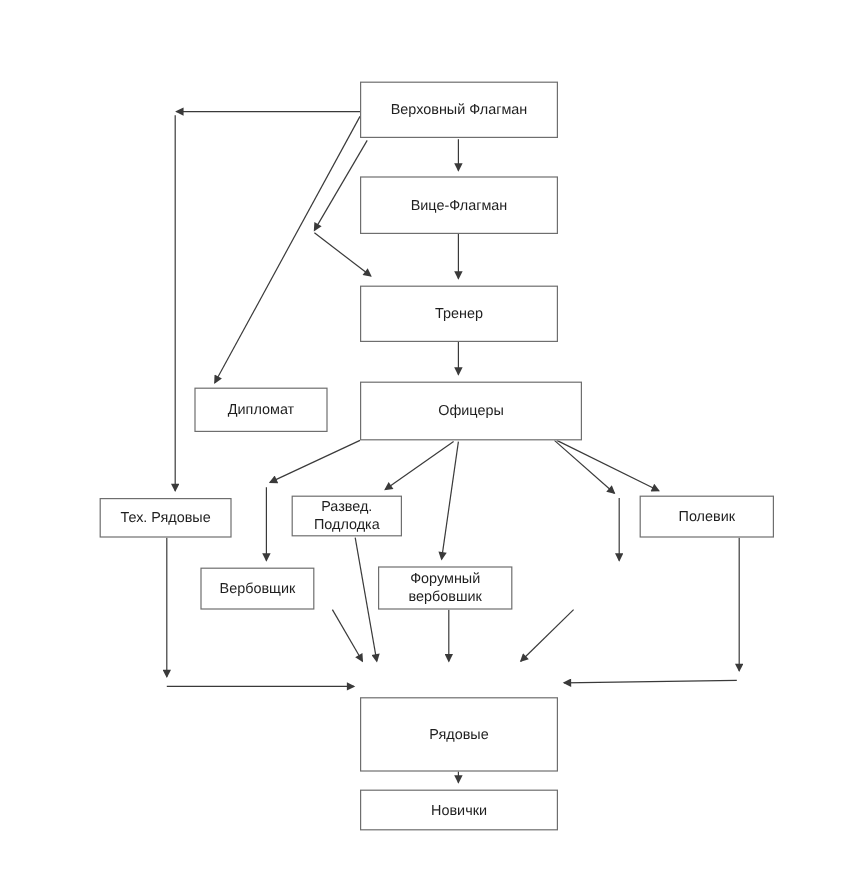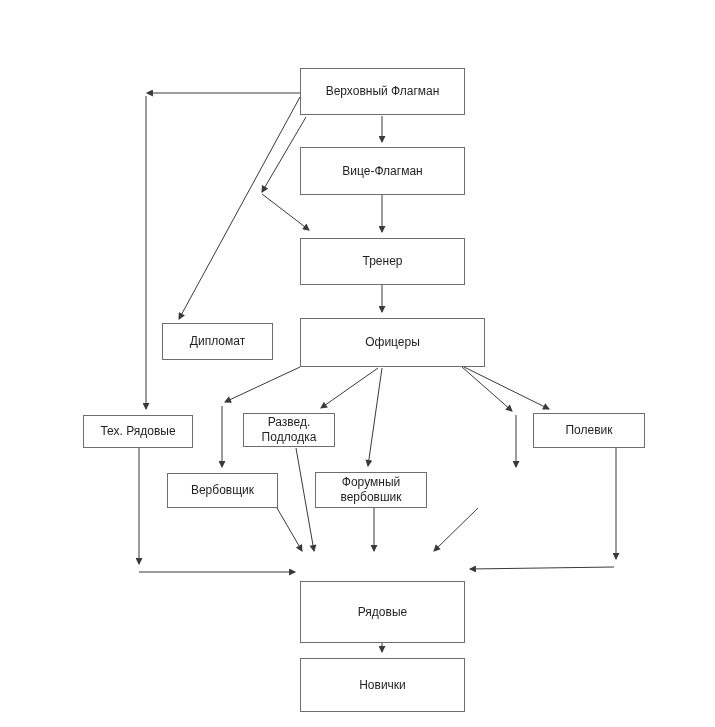--- a/index.html
+++ b/index.html
@@ -85,26 +85,26 @@
     </div>
   <div class="node" style="left:83px;top:415px;width:110px;height:33px">
       <span>Тех. Рядовые</span>
     </div>
   <div class="node" style="left:243px;top:413px;width:92px;height:34px">
       <span>Развед. Подлодка</span>
     </div>
   <div class="node" style="left:533px;top:413px;width:112px;height:35px">
       <span>Полевик</span>
     </div>
-  <div class="node" style="left:167px;top:473px;width:111px;height:35px">
+  <div class="node" style="left:167px;top:473px;width:95px;height:35px">
       <span>Вербовщик</span>
     </div>
   <div class="node" style="left:315px;top:472px;width:112px;height:36px">
       <span>Форумный вербовшик</span>
     </div>
   <div class="node" style="left:300px;top:581px;width:165px;height:62px">
       <span>Рядовые</span>
     </div>
-  <div class="node" style="left:300px;top:658px;width:165px;height:54px">
+  <div class="node" style="left:300px;top:658px;width:165px;height:34px">
       <span>Новички</span>
     </div>
 
 </div>
 
 </body></html>

